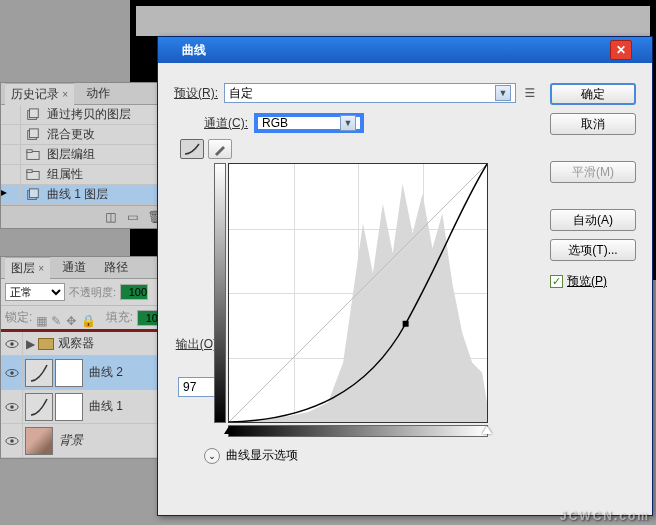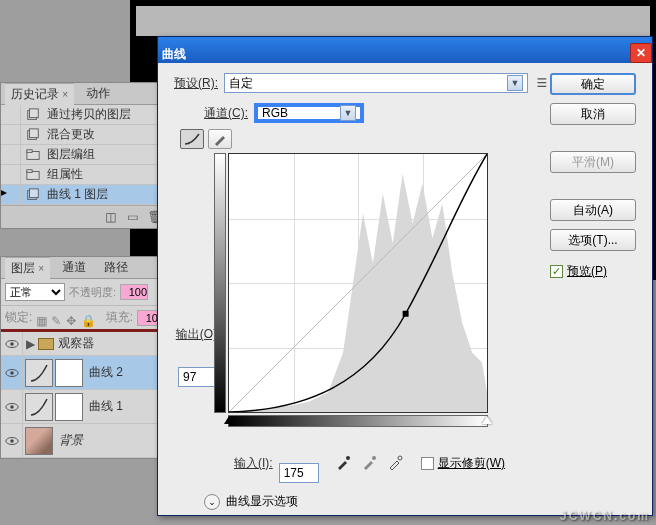--- a/index.html
+++ b/index.html
@@ -24,46 +24,46 @@
 .history-label { flex: 1; padding-left: 2px; color: #333; }
 .play-marker { position: absolute; left: 0; width: 10px; color: #000; }
 .panel-footer { display: flex; justify-content: flex-end; gap: 6px; padding: 3px 6px; background: #c8c8c8; border-top: 1px solid #aaa; }
 .footer-icon { width: 16px; height: 16px; display: flex; align-items: center; justify-content: center; color: #555; }
 
 
 .layers-panel { position: absolute; top: 256px; left: 0; width: 170px; background: #d6d6d6; border: 1px solid #888; }
 .layer-opts { display: flex; align-items: center; gap: 4px; padding: 4px; border-bottom: 1px solid #bbb; }
 .blend-select { width: 60px; height: 18px; border: 1px solid #999; background: #fff; font-size: 11px; }
 .opacity-label { color: #888; font-size: 11px; }
-.opacity-input { width: 28px; height: 16px; border: 1px solid #aaa; background: #f9a8d4; font-size: 11px; text-align: right; }
+.opacity-input { width: 28px; height: 16px; border: 1px solid #aaa; background: #15803d; font-size: 11px; text-align: right; }
 .lock-row { display: flex; align-items: flex-end; gap: 4px; padding: 3px 4px; border-bottom: 3px solid #7f1d1d; color: #888; font-size: 11px; }
 .lock-icons { display: flex; gap: 3px; }
 .lock-ico { width: 12px; height: 12px; }
 .layer-list { }
 .layer-row { display: flex; align-items: center; height: 34px; border-bottom: 1px solid #c4c4c4; }
 .layer-row.group { height: 24px; }
 .layer-eye-col { width: 22px; height: 100%; border-right: 1px solid #c4c4c4; display: flex; align-items: center; justify-content: center; }
 .eye-icon { width: 14px; height: 10px; }
 .layer-thumbs { display: flex; gap: 2px; padding: 2px; }
 .layer-thumb { width: 28px; height: 28px; border: 1px solid #777; background: #ddd; display: flex; align-items: center; justify-content: center; }
 .layer-thumb.mask { background: #fff; }
 .layer-thumb.img { background: linear-gradient(135deg,#d4a89a 40%,#8a6a5a 80%); }
 .layer-label { padding-left: 4px; color: #333; font-style: normal; }
 .layer-label.italic { font-style: italic; }
 .layer-row.selected { background: #a8c8e8; }
 .folder-arrow { padding: 0 3px; color: #555; }
 .folder-icon { width: 16px; height: 12px; background: #c8a858; border: 1px solid #886820; }
 
 
 .dialog { position: absolute; top: 36px; left: 157px; width: 496px; height: 480px; background: #ececec; border: 1px solid #0a246a; box-shadow: 2px 2px 6px rgba(0,0,0,.4); }
-.titlebar { height: 26px; background: linear-gradient(#2a80e8,#1a5cc0); display: flex; align-items: flex-end; padding: 0 0; color: #fff; font-weight: bold; }
+.titlebar { height: 26px; background: linear-gradient(#2a80e8,#1a5cc0); display: flex; align-items: center; padding: 0 20px; color: #fff; font-weight: bold; }
 .titlebar-text { flex: 1; padding-left: 4px; }
 .close-btn { width: 22px; height: 20px; background: #e84030; border: 1px solid #a02018; display: flex; align-items: center; justify-content: center; color: #fff; font-weight: bold; border-radius: 2px; }
 
-.dialog-body { padding: 10px 16px; display: flex; }
+.dialog-body { padding: 20px 16px; display: flex; gap: 12px; }
 .curves-left { flex: 1; }
 .right-col { width: 86px; display: flex; flex-direction: column; gap: 8px; }
 .btn { height: 22px; border: 1px solid #888; background: linear-gradient(#fdfdfd,#e4e4e4); border-radius: 3px; display: flex; align-items: center; justify-content: center; cursor: pointer; }
 .btn.default { border: 2px solid #4a88d8; }
 .btn.disabled { color: #999; }
 .preview-check { display: flex; align-items: center; gap: 4px; margin-top: 4px; }
 .checkbox { width: 13px; height: 13px; border: 1px solid #5a8a3a; background: #fff; display: flex; align-items: center; justify-content: center; color: #3a7a1a; font-size: 11px; }
 
 .field-row { display: flex; align-items: center; gap: 6px; margin-bottom: 10px; }
 .field-label { color: #333; }
@@ -320,42 +320,20 @@
               <path d="M0 260 C 80 258, 140 230, 178 161 S 230 50, 260 0" fill="none" stroke="#000" stroke-width="1.5"></path>
               <rect x="175" y="158" width="6" height="6" fill="#000"></rect>
             </svg>
             <div class="slider-tri slider-black"></div>
             <div class="slider-tri slider-white"></div>
           </div>
           <div class="h-grad"></div>
         </div>
       </div>
 
-      <div class="input-row">
-        <span class="field-label"><span class="underline">输入(I):</span></span>
-        <input class="num-input" value="175" style="">
-        <div class="eyedroppers">
-          <svg class="eyedropper" viewBox="0 0 16 16">
-              <path d="M3 13 L10 6 L12 8 L5 15 Z" fill="#333"></path>
-              <circle cx="13" cy="3" r="2" fill="#333"></circle>
-            </svg>
-          <svg class="eyedropper" viewBox="0 0 16 16">
-              <path d="M3 13 L10 6 L12 8 L5 15 Z" fill="#888"></path>
-              <circle cx="13" cy="3" r="2" fill="#888"></circle>
-            </svg>
-          <svg class="eyedropper" viewBox="0 0 16 16">
-              <path d="M3 13 L10 6 L12 8 L5 15 Z" fill="none" stroke="#555"></path>
-              <circle cx="13" cy="3" r="2" fill="none" stroke="#555"></circle>
-            </svg>
-        </div>
-        <div class="clip-check">
-          <div class="clip-box"></div>
-          <span><span class="underline">显示修剪(W)</span></span>
-        </div>
-      </div>
 
       <div class="collapse-row">
         <div class="collapse-circle">⌄</div>
         <span>曲线显示选项</span>
       </div>
     </div>
 
     <div class="right-col">
       <div class="btn default">确定</div>
       <div class="btn">取消</div>

